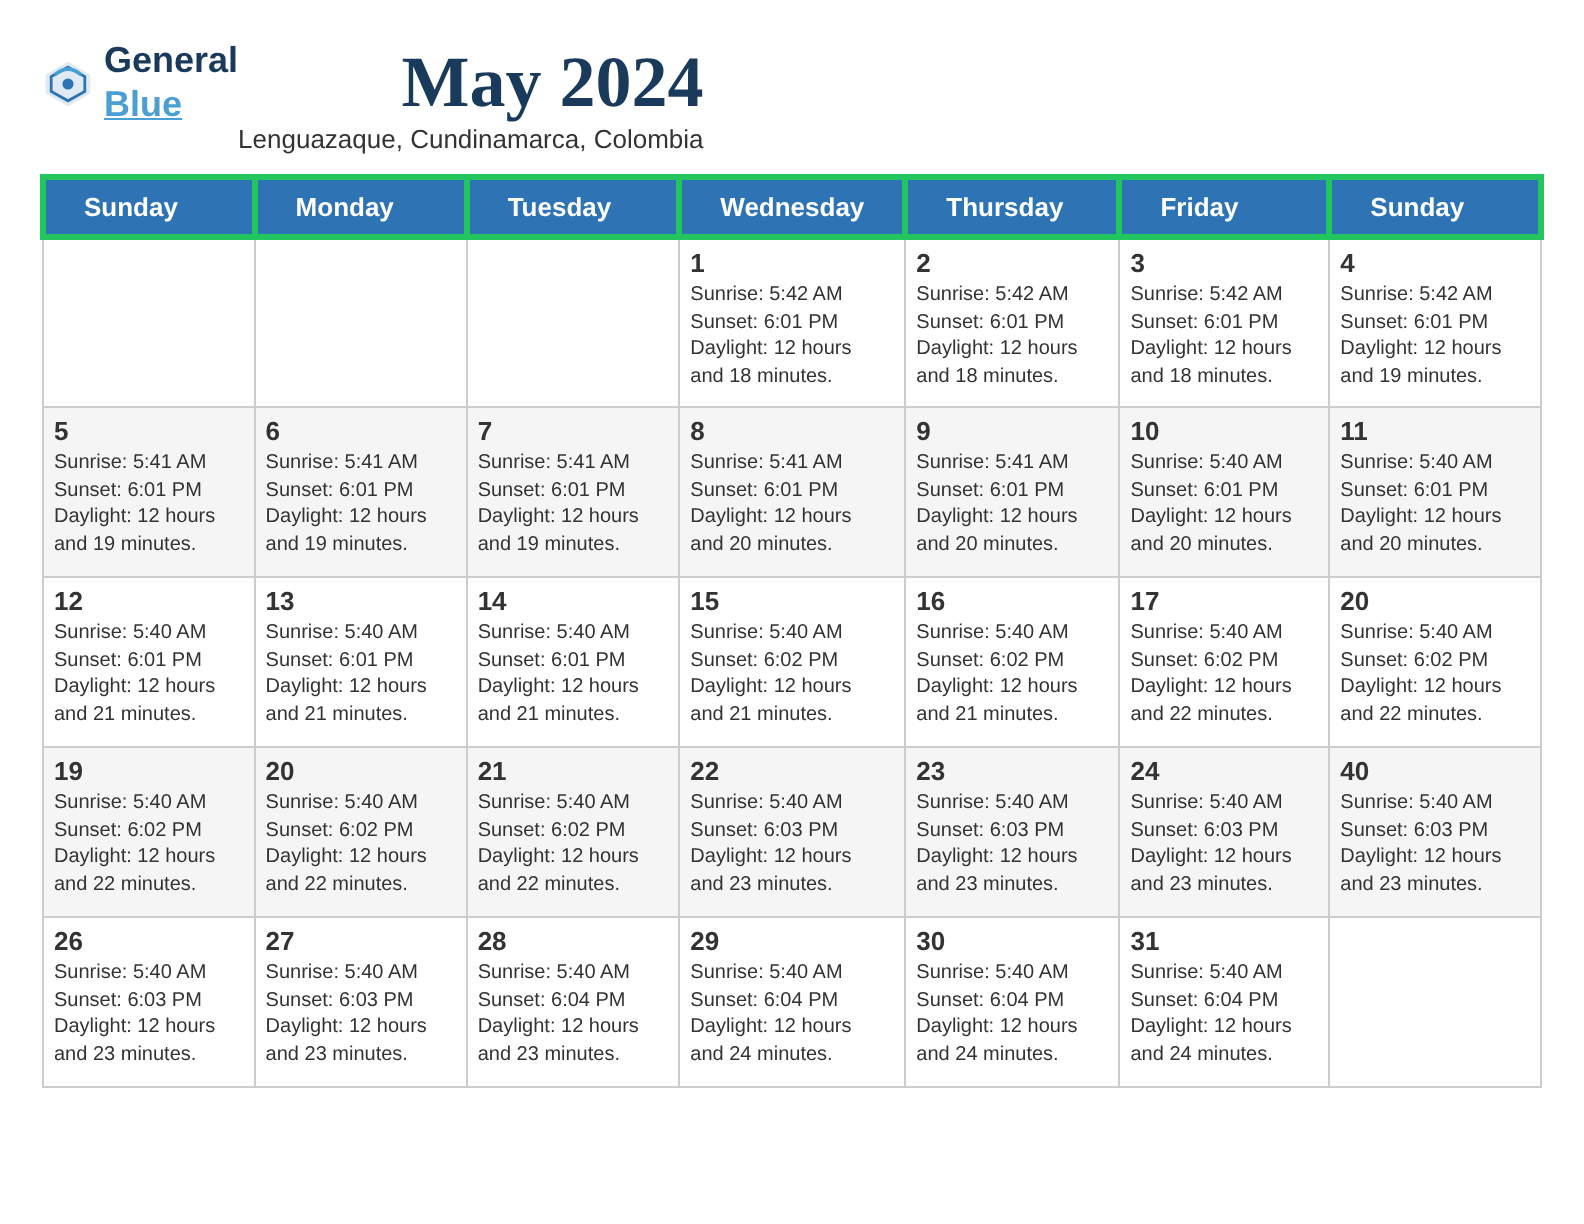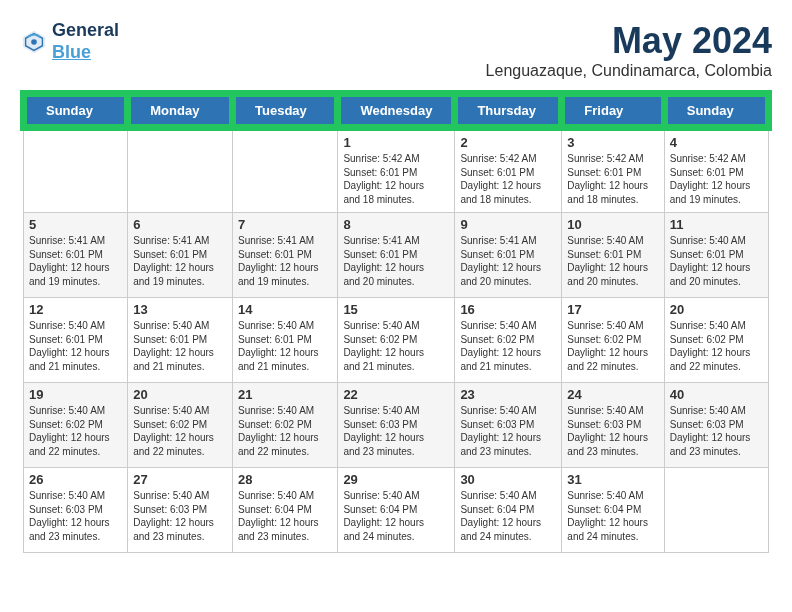--- a/index.html
+++ b/index.html
@@ -5,21 +5,21 @@
     * { box-sizing: border-box; margin: 0; padding: 0; }
     body {
       font-family: Arial, sans-serif;
       background: #fff;
       width: 792px;
       min-height: 612px;
       padding: 20px;
     }
     .header {
       display: flex;
-      justify-content: space-between;
+      justify-content: flex-start;
       align-items: flex-start;
       margin-bottom: 10px;
     }
     .logo {
       display: flex;
       align-items: center;
     }
     .logo-text {
       font-size: 18px;
       font-weight: bold;
@@ -35,38 +35,39 @@
       height: 28px;
       margin-right: 4px;
     }
     .title-block {
       text-align: right;
     }
     .month-title {
       font-size: 36px;
       font-weight: bold;
       color: #1a3a5c;
+      font-family: Liberation Serif, serif;
     }
     .location-title {
-      font-size: 16px;
+      font-size: 13px;
       color: #333;
     }
     table {
       width: 100%;
       border-collapse: collapse;
       font-size: 11px;
     }
     th {
       background-color: #2e74b5;
       color: #fff;
       text-align: left;
       padding: 6px 19px;
       font-size: 13px;
       font-weight: bold;
-      border: 7px solid #22c55e;
+      border: 3px solid #22c55e;
     }
     td {
       border: 1px solid #ccc;
       vertical-align: top;
       padding: 4px 5px;
       width: 108px;
       min-height: 80px;
       height: 85px;
     }
     .day-num {

